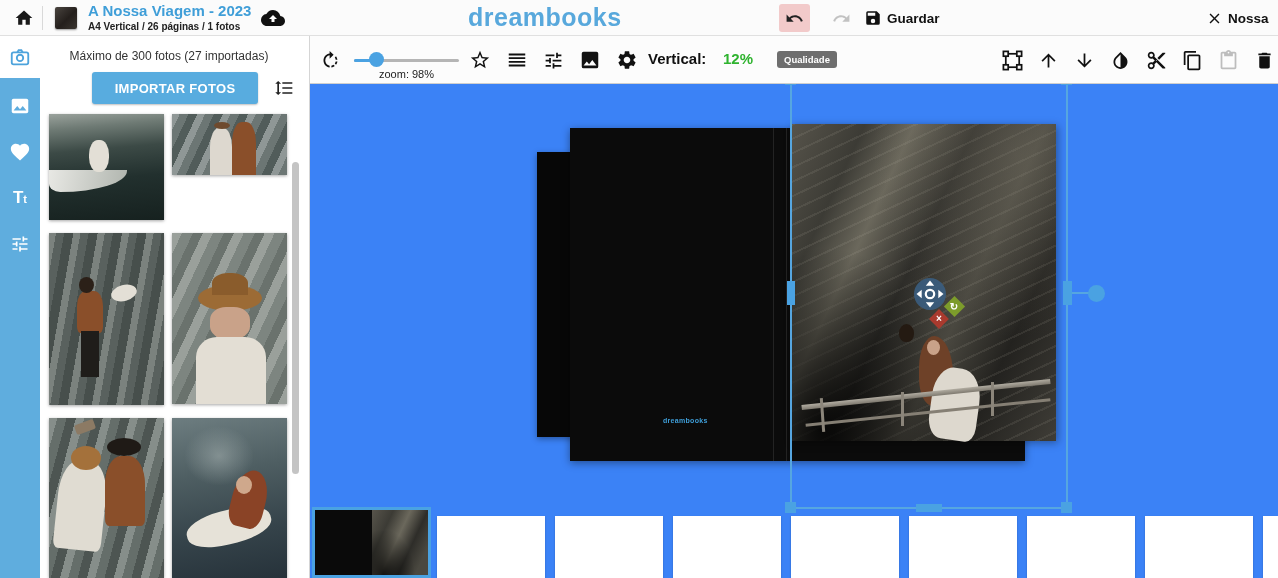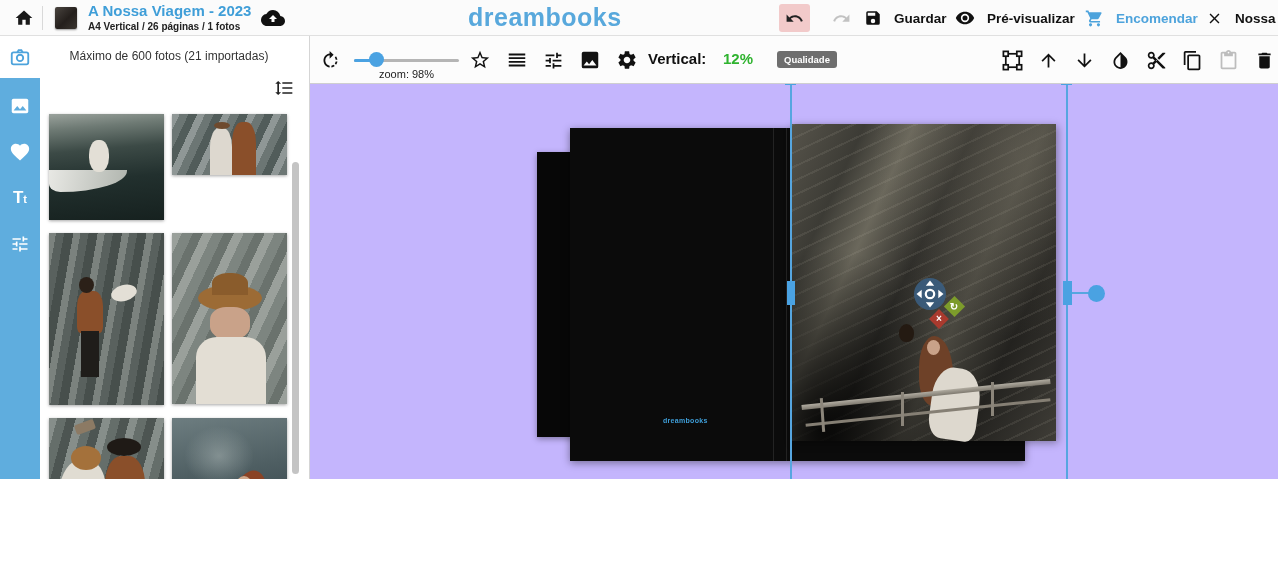--- a/index.html
+++ b/index.html
@@ -1,36 +1,36 @@
 <!DOCTYPE html>
 <html><head>
 <meta charset="utf-8">
 <style>
   * { margin:0; padding:0; box-sizing:border-box; }
   html,body { background:#fff; }
   body { font-family:"Liberation Sans", sans-serif; }
-  #app { position:relative; width:1278px; height:479px; overflow:hidden; background:#c4b5fd; }
+  #app { position:relative; width:1278px; height:578px; overflow:hidden; background:#3b82f6; }
   .abs { position:absolute; }
   svg { display:block; }
 
   
   #topbar { left:0; top:0; width:1278px; height:36px; background:#fbfbfb; border-bottom:1px solid #e0e0e0; z-index:40; }
   .tb-item { position:absolute; display:flex; align-items:center; height:36px; top:0; cursor:pointer; }
   #home-btn { left:8px; width:32px; justify-content:center; }
   #tb-divider { left:42px; top:6px; width:1px; height:24px; background:#d9d9d9; }
   #proj-thumb { left:55px; top:7px; width:22px; height:22px; border-radius:2px;
      background:linear-gradient(135deg,#4a4540 0%,#241f1c 55%,#3a352f 100%); box-shadow:0 1px 2px rgba(0,0,0,.4); }
   #proj-text { left:88px; top:3px; line-height:1.1; }
   #proj-title { font-size:15px; font-weight:bold; color:#3f9ed8; }
   #proj-sub { font-size:10px; font-weight:bold; color:#222; margin-top:1px; }
   #cloud-ic { left:260px; top:8px; }
   #logo { left:468px; top:3px; width:150px; font-size:25px; font-weight:bold; letter-spacing:.5px; color:#58a8dc; }
   #undo-btn { left:779px; top:4px; width:31px; height:28px; background:#f2caca; border-radius:3px; display:flex; align-items:center; justify-content:center; }
   #redo-btn { left:826px; top:4px; width:31px; height:28px; display:flex; align-items:center; justify-content:center; }
-  .tb-action { gap:12px; font-size:13.5px; font-weight:bold; color:#111; }
+  .tb-action { gap:5px; font-size:13.5px; font-weight:bold; color:#111; }
   #save-btn { left:864px; }
   #preview-btn { left:955px; }
   #order-btn { left:1085px; color:#4da3dc; }
   #close-btn { left:1206px; }
 
   
   #rail { left:0; top:36px; width:40px; height:542px; background:#5fadde; z-index:30; }
   .rail-item { position:absolute; left:0; width:40px; height:44px; display:flex; align-items:center; justify-content:center; cursor:pointer; }
   #rail-camera { top:0; background:#fff; height:42px; }
   #rail-photos { top:48px; }
@@ -161,36 +161,20 @@
     </div>
 
     <div id="save-btn" class="tb-item tb-action">
       <span>
         <svg width="18" height="18" viewBox="0 0 24 24" fill="#111">
             <path d="M17 3H5a2 2 0 0 0-2 2v14a2 2 0 0 0 2 2h14a2 2 0 0 0 2-2V7l-4-4zM12 19a3 3 0 1 1 0-6 3 3 0 0 1 0 6zm3-10H5V5h10v4z"></path>
           </svg>
       </span>
       <span>Guardar</span>
     </div>
-    <div id="preview-btn" class="tb-item tb-action">
-      <span>
-        <svg width="20" height="20" viewBox="0 0 24 24" fill="#111">
-            <path d="M12 4.5C7 4.5 2.7 7.6 1 12c1.7 4.4 6 7.5 11 7.5s9.3-3.1 11-7.5c-1.7-4.4-6-7.5-11-7.5zm0 12.5a5 5 0 1 1 0-10 5 5 0 0 1 0 10zm0-8a3 3 0 1 0 0 6 3 3 0 0 0 0-6z"></path>
-          </svg>
-      </span>
-      <span>Pré-visualizar</span>
-    </div>
-    <div id="order-btn" class="tb-item tb-action">
-      <span>
-        <svg width="19" height="19" viewBox="0 0 24 24" fill="#4da3dc">
-            <path d="M7 18c-1.1 0-2 .9-2 2s.9 2 2 2 2-.9 2-2-.9-2-2-2zM1 2v2h2l3.6 7.6-1.4 2.5c-.2.4-.2.8-.2 1 0 1.1.9 2 2 2h12v-2H7.4c-.1 0-.2-.1-.2-.2l.1-.2.9-1.7h7.4c.8 0 1.4-.4 1.7-1l3.6-6.5c.1-.2.1-.3.1-.5 0-.6-.4-1-1-1H5.2L4.3 2H1zm16 16c-1.1 0-2 .9-2 2s.9 2 2 2 2-.9 2-2-.9-2-2-2z"></path>
-          </svg>
-      </span>
-      <span>Encomendar</span>
-    </div>
     <div id="close-btn" class="tb-item tb-action">
       <span>
         <svg width="17" height="17" viewBox="0 0 24 24" fill="#111">
             <path d="M19 6.41 17.59 5 12 10.59 6.41 5 5 6.41 10.59 12 5 17.59 6.41 19 12 13.41 17.59 19 19 17.59 13.41 12z"></path>
           </svg>
       </span>
       <span>Nossa</span>
     </div>
   </div>
 
@@ -225,21 +209,22 @@
     <div id="rail-tune" class="rail-item">
       <span>
         <svg width="20" height="20" viewBox="0 0 24 24" fill="#fff">
             <path d="M3 17v2h6v-2H3zM3 5v2h10V5H3zm10 16v-2h8v-2h-8v-2h-2v6h2zM7 9v2H3v2h4v2h2V9H7zm14 4v-2H11v2h10zm-6-4h2V7h4V5h-4V3h-2v6z"></path>
           </svg>
       </span>
     </div>
   </div>
 
   <div id="panel" class="abs">
-    <div id="panel-limit" class="abs">Máximo de 600 fotos (21 importadas)</div>
+    <div id="panel-limit" class="abs">Máximo de 300 fotos (27 importadas)</div>
+    <button id="import-btn" class="abs">IMPORTAR FOTOS</button>
     <div id="sort-btn" class="abs">
       <svg width="20" height="20" viewBox="0 0 24 24" fill="#222">
           <path d="M6 7h2.5L5 3.5 1.5 7H4v10H1.5L5 20.5 8.5 17H6V7zm4-2v2h12V5H10zm0 14h12v-2H10v2zm0-6h12v-2H10v2z"></path>
         </svg>
     </div>
 
     <div id="ph-boat" class="ph">
       <div class="frag" style="left:0;top:56px;width:78px;height:22px;background:linear-gradient(100deg,#e8e8e4,#b0b5ae);border-radius:0 0 90% 15%/0 0 100% 40%;"></div>
       <div class="frag" style="left:40px;top:26px;width:20px;height:32px;background:#e3dfd6;border-radius:45%;"></div>
     </div>

